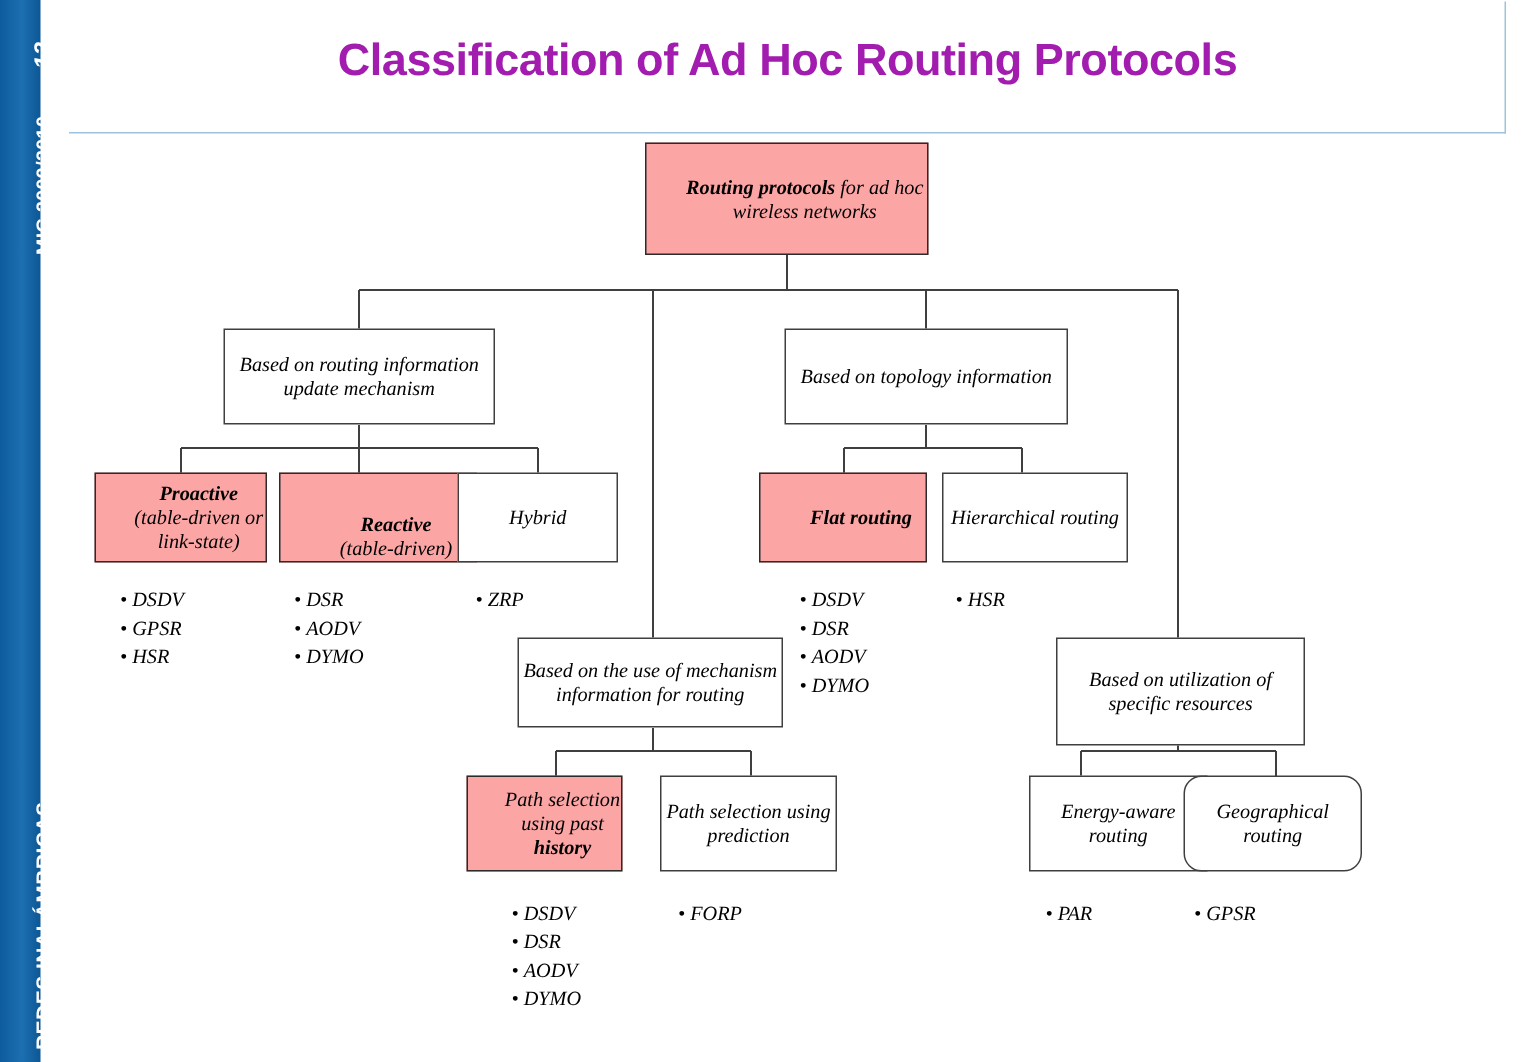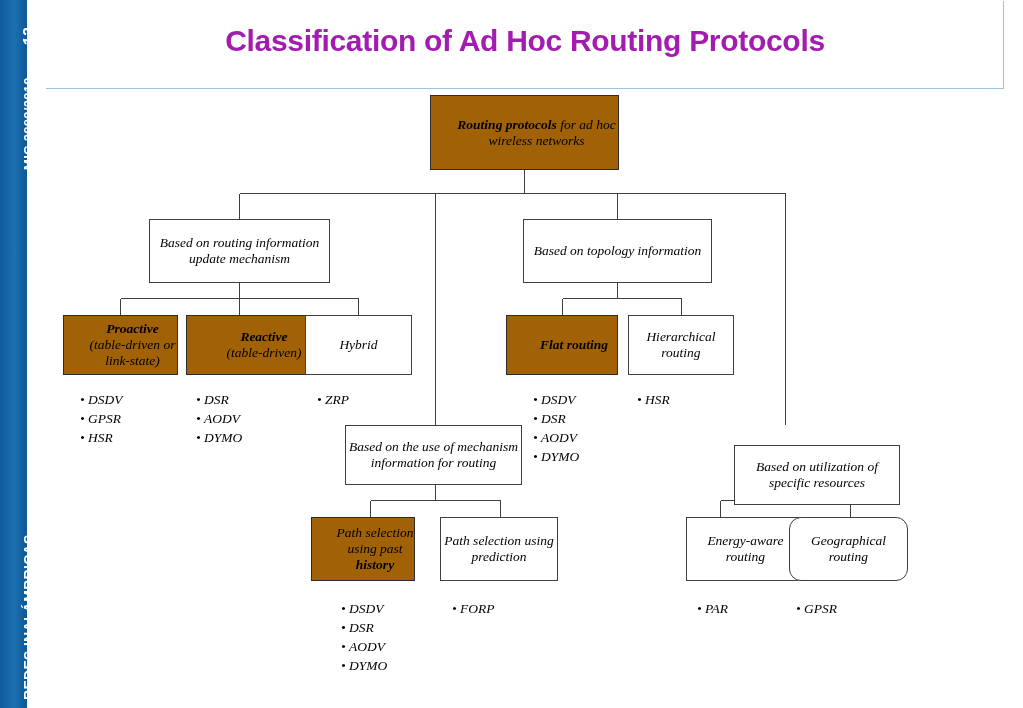--- a/index.html
+++ b/index.html
@@ -71,21 +71,21 @@
     border:1px solid #3f3f3f;
     background:#ffffff;
     display:flex;align-items:center;justify-content:center;
     text-align:center;
     font-style:italic;
     font-size:13.5px;
     line-height:16px;
     color:#000000;
     z-index:3;
   }
-  .node.yellow{background:#a16207;border-color:#2b2b2b;padding-left:24px;}
+  .node.yellow{background:#fca5a5;border-color:#2b2b2b;padding-left:24px;}
   .node.root{border-width:1px;border-color:#2b2b2b;}
   .node span.b{font-weight:bold;}
 
   
   .bullets{
     position:absolute;
     font-style:italic;
     font-size:13.5px;
     line-height:19px;
     color:#000000;
@@ -164,21 +164,21 @@
       <span class="b">Proactive</span><br>
       <span>(table-driven or link-state)</span>
     </div>
   </div>
   <div class="bullets" style="left:80px;top:379px;">
     <div>DSDV</div>
     <div>GPSR</div>
     <div>HSR</div>
   </div>
 
-  <div class="node yellow" style="left:186px;top:315px;width:132px;height:60px;">
+  <div class="node yellow" style="left:186px;top:315px;width:132px;height:60px;align-items:flex-end;">
     <div>
       <span class="b">Reactive</span><br>
       <span>(table-driven)</span>
     </div>
   </div>
   <div class="bullets" style="left:196px;top:379px;">
     <div>DSR</div>
     <div>AODV</div>
     <div>DYMO</div>
   </div>
@@ -195,21 +195,21 @@
       <span class="b">Flat routing</span>
     </div>
   </div>
   <div class="bullets" style="left:533px;top:379px;">
     <div>DSDV</div>
     <div>DSR</div>
     <div>AODV</div>
     <div>DYMO</div>
   </div>
 
-  <div class="node" style="left:628px;top:315px;width:106px;height:60px;">
+  <div class="node" style="left:628px;top:315px;width:124px;height:60px;">
     <div>Hierarchical routing</div>
   </div>
   <div class="bullets" style="left:637px;top:379px;">
     <div>HSR</div>
   </div>
 
   <div class="node" style="left:345px;top:425px;width:177px;height:60px;">
     <div>Based on the use of mechanism information for routing</div>
   </div>
 
@@ -225,21 +225,21 @@
     <div>DYMO</div>
   </div>
 
   <div class="node" style="left:440px;top:517px;width:118px;height:64px;">
     <div>Path selection using prediction</div>
   </div>
   <div class="bullets" style="left:452px;top:588px;">
     <div>FORP</div>
   </div>
 
-  <div class="node" style="left:734px;top:425px;width:166px;height:60px;margin-top:20px;">
+  <div class="node" style="left:704px;top:425px;width:166px;height:72px;">
     <div>Based on utilization of specific resources</div>
   </div>
 
   <div class="node" style="left:660px;top:517px;width:119px;height:64px;margin-left:26px;">
     <div>Energy-aware routing</div>
   </div>
   <div class="bullets" style="left:697px;top:588px;">
     <div>PAR</div>
   </div>
 

